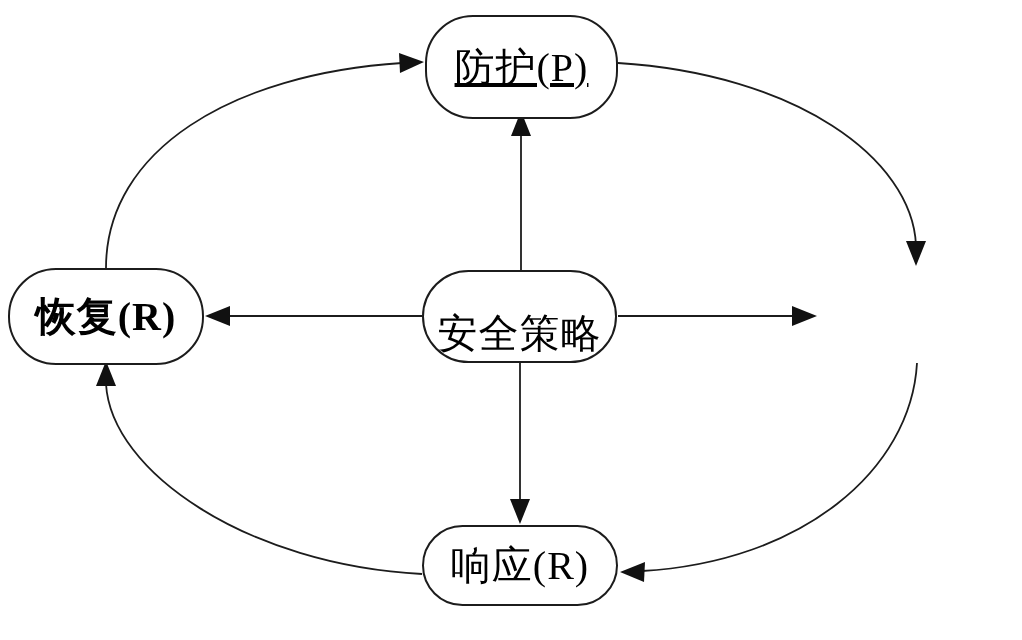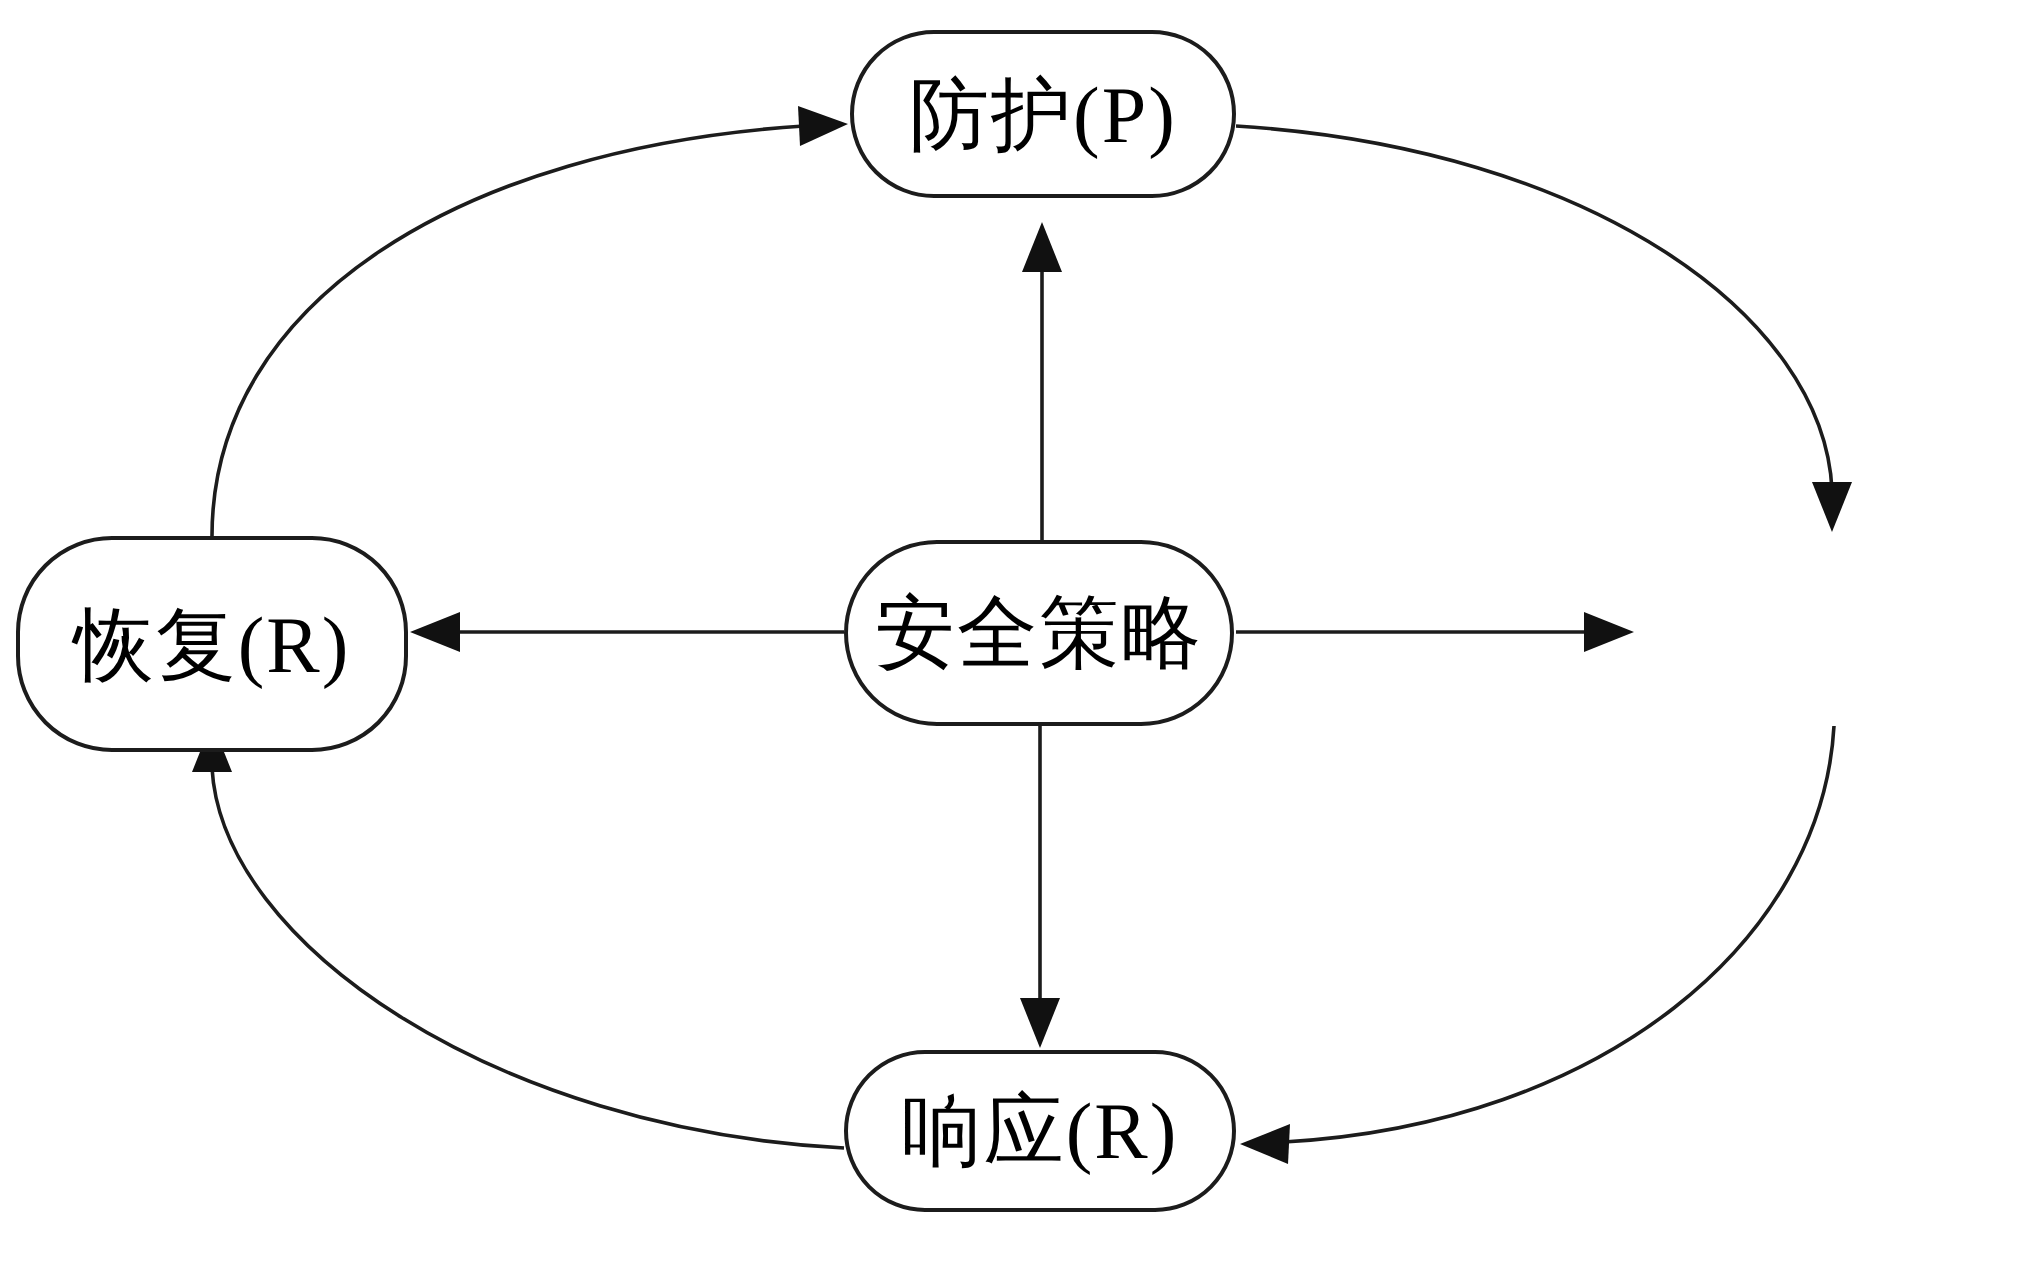--- a/index.html
+++ b/index.html
@@ -29,25 +29,25 @@
     border: 2px solid #1c1c1c;
     border-radius: 48px;
     display: flex;
     align-items: center;
     justify-content: center;
     font-size: 40px;
     color: #000000;
     white-space: nowrap;
     letter-spacing: 1px;
   }
-  .node-protection { left: 425px; top: 15px;  width: 193px; height: 84px; }
+  .node-protection { left: 425px; top: 15px;  width: 193px; height: 104px; text-decoration: underline; }
   .node-detection  { left: 818px; top: 268px; width: 196px; height: 95px; }
   .node-response   { left: 422px; top: 525px; width: 196px; height: 81px; }
-  .node-recovery   { left: 8px;   top: 268px; width: 196px; height: 108px; }
-  .node-policy     { left: 422px; top: 270px; width: 195px; height: 93px; }
+  .node-recovery   { left: 8px;   top: 268px; width: 196px; height: 97px; font-weight: bold; }
+  .node-policy     { left: 422px; top: 270px; width: 195px; height: 93px; align-items: flex-end; }
   .edge-path {
     fill: none;
     stroke: #1c1c1c;
     stroke-width: 1.8;
   }
   .arrow-head {
     fill: #111111;
     stroke: none;
   }
 </style>

